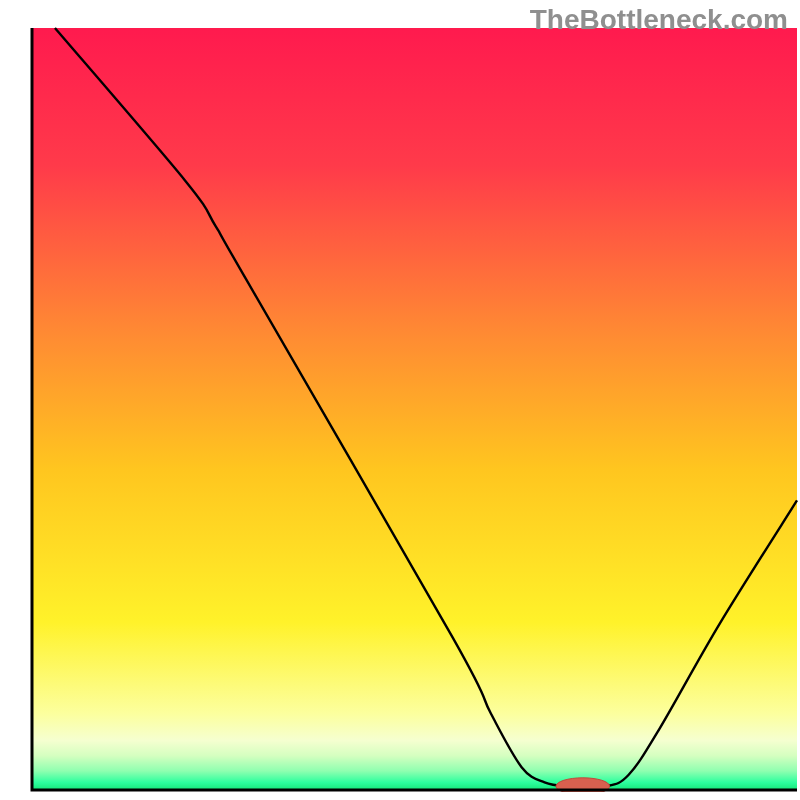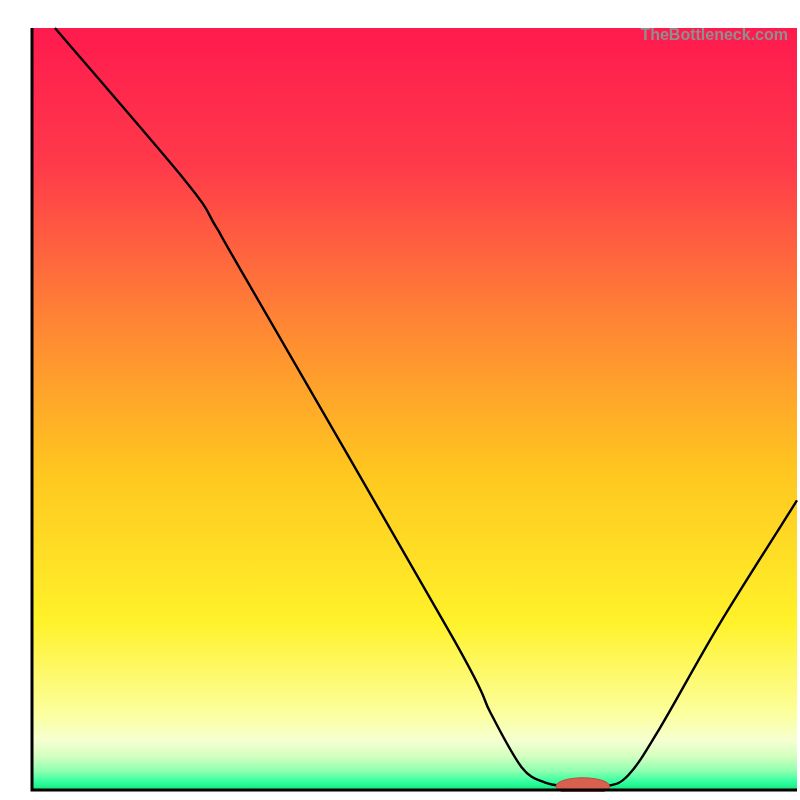--- a/index.html
+++ b/index.html
@@ -12,25 +12,24 @@
   }
   .container {
     position: relative;
     width: 800px;
     height: 800px;
   }
   .attribution {
     position: absolute;
     top: 4px;
     right: 12px;
-    font-size: 16px;
+    font-size: 28px;
     font-weight: bold;
     color: #8f8f8f;
     z-index: 10;
-    margin-top: 22px;
   }
   svg {
     display: block;
   }
 </style>
 </head>
 <body>
 
 <div class="container">
   <div class="attribution">TheBottleneck.com</div>

